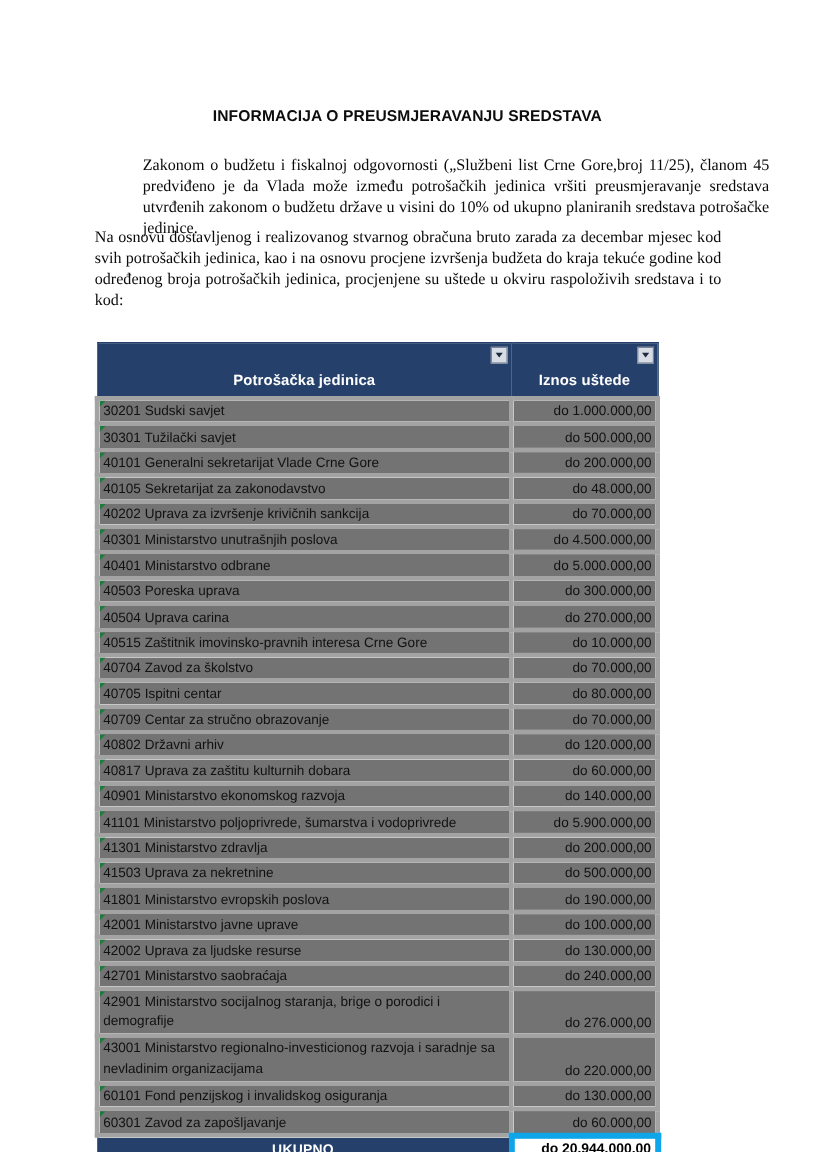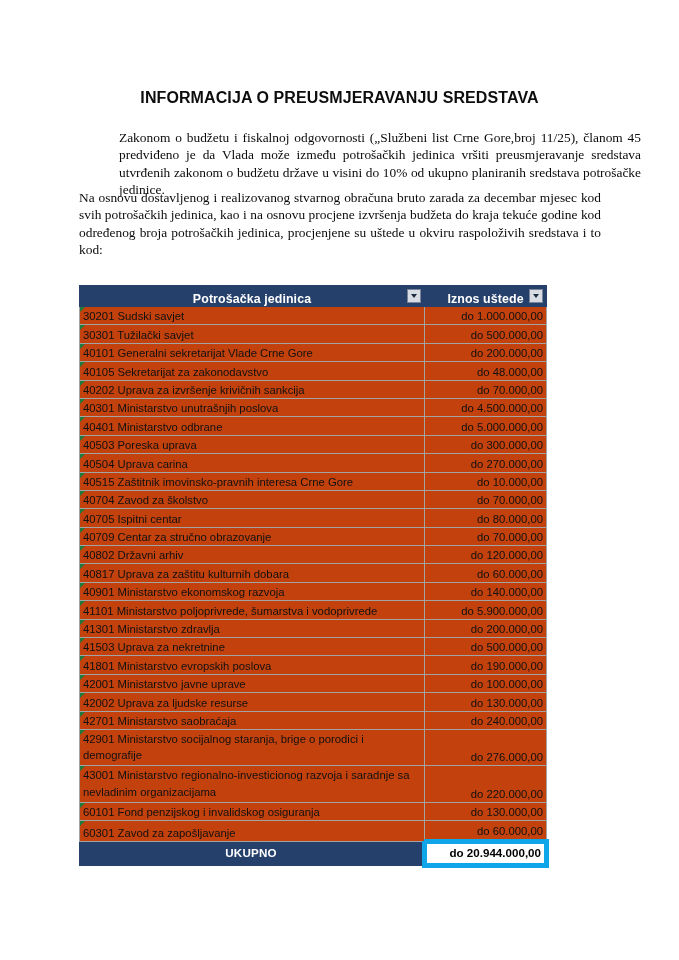--- a/index.html
+++ b/index.html
@@ -24,21 +24,21 @@
   }
 
   .doc-title {
     position: absolute;
     left: 78px;
     top: 89px;
     width: 523px;
     text-align: center;
     font-family: "Liberation Sans", "DejaVu Sans", sans-serif;
     font-weight: bold;
-    font-size: 16px;
+    font-size: 13px;
     letter-spacing: 0.1px;
     color: #0d0d0d;
   }
 
   .para {
     position: absolute;
     left: 79px;
     width: 522px;
     text-align: justify;
     font-family: "Liberation Serif", "DejaVu Serif", serif;
@@ -75,25 +75,26 @@
     height: 20px;
     padding: 0;
     border: 1px solid #25406b;
     position: relative;
     text-align: center;
     vertical-align: middle;
     letter-spacing: 0.1px;
   }
   .hdr-inner {
     display: flex;
-    align-items: flex-end;
+    align-items: flex-start;
     justify-content: center;
     height: 20px;
     padding: 0 2px;
     box-sizing: border-box;
+    margin-top: 24px;
   }
   .hdr-label { flex: 0 1 auto; }
   .filter-btn {
     position: absolute;
     right: 3px;
     top: 3px;
     width: 14px;
     height: 14px;
     background: #d8dce4;
     border: 1px solid #7b8497;
@@ -104,24 +105,24 @@
     cursor: pointer;
   }
   .filter-btn .tri {
     width: 0; height: 0;
     border-left: 3.5px solid transparent;
     border-right: 3.5px solid transparent;
     border-top: 4px solid #1d2a3e;
   }
 
   tbody td {
-    border: 1px solid #a3a3a3;
+    border: 4px solid #a3a3a3;
     padding: 0 3px;
     height: 17.4px;
-    background: #c2410c;
+    background: #737373;
     vertical-align: bottom;
     line-height: 16px;
     white-space: nowrap;
     overflow: hidden;
   }
   tbody td.name {
     text-align: left;
     position: relative;
   }
   tbody td.name.two-line {

